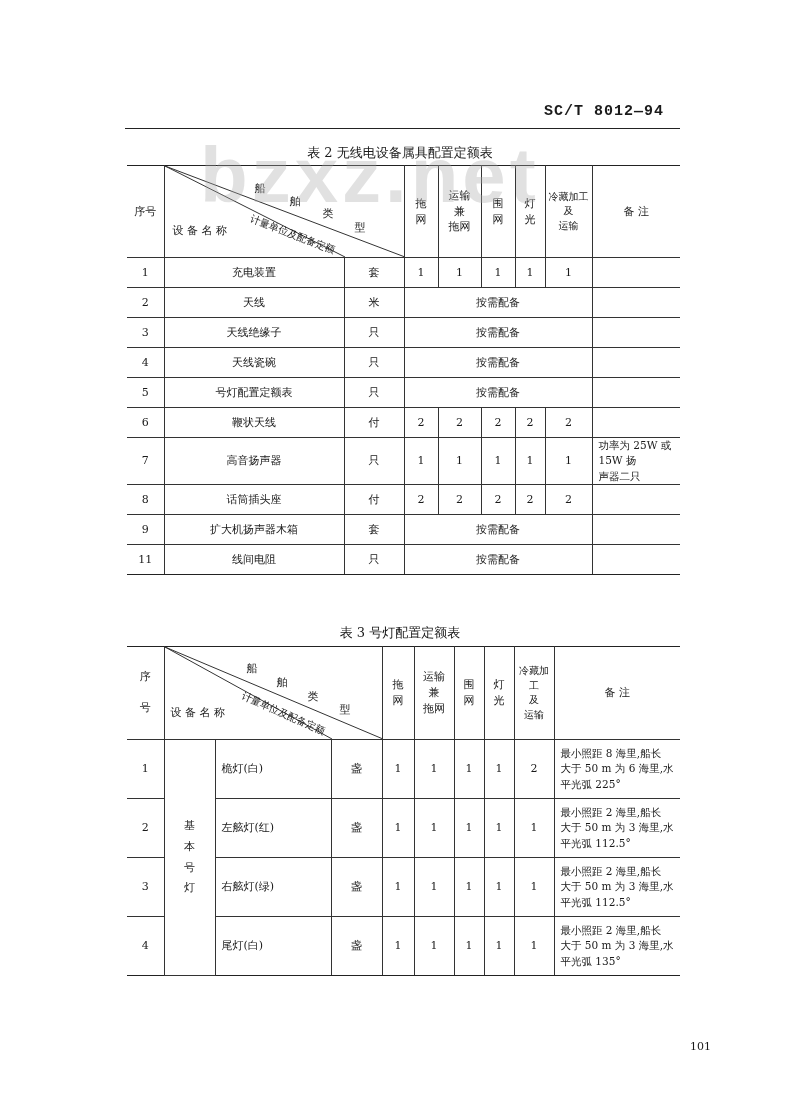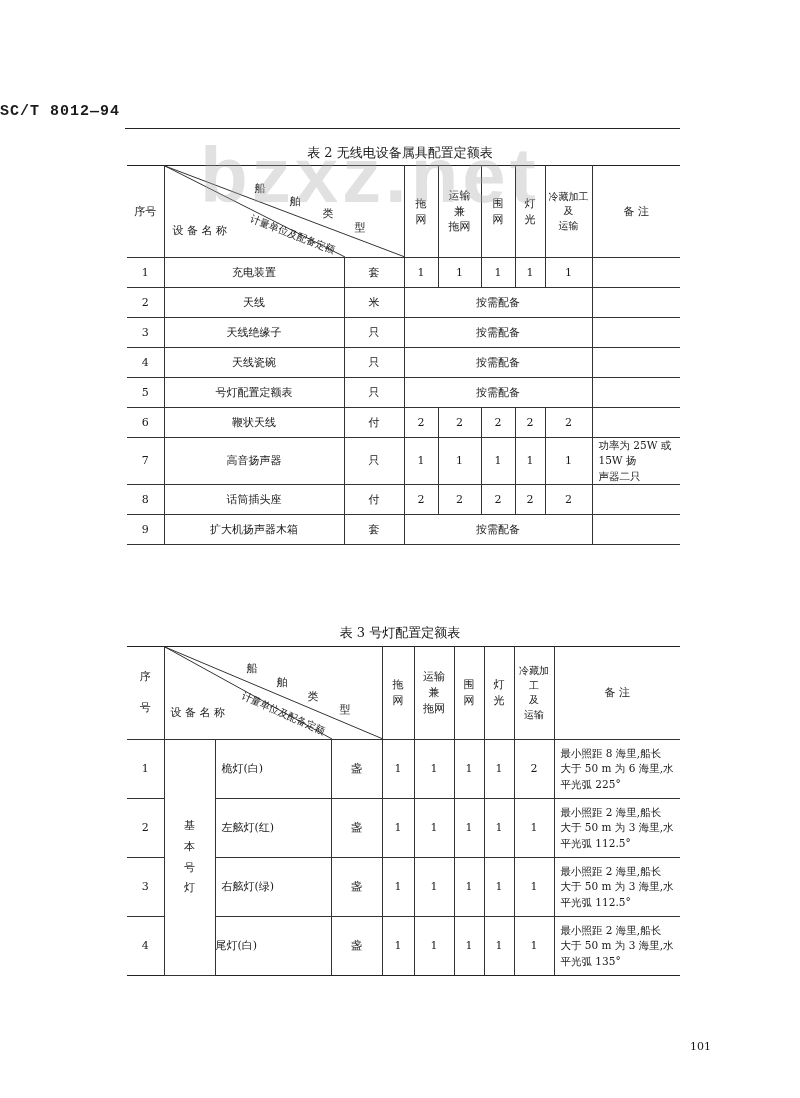--- a/index.html
+++ b/index.html
@@ -1,18 +1,18 @@
 <!DOCTYPE html>
 <html><head>
 <meta charset="utf-8">
 <style>
   html, body { margin: 0; padding: 0; background: #ffffff; }
   body { width: 800px; height: 1098px; position: relative; overflow: hidden;
          font-family: "DejaVu Serif", "Liberation Serif", serif; color: #1a1a1a; }
-  .std-code { position: absolute; top: 103px; left: 0; width: 664px; text-align: left;
+  .std-code { position: absolute; top: 103px; left: 0; width: 664px; text-align: right;
               font-size: 15px; font-weight: bold; letter-spacing: 1px; font-family: "Liberation Mono", "DejaVu Sans Mono", monospace; }
   .rule-top { position: absolute; top: 128px; left: 125px; width: 555px; height: 0; border-top: 1.6px solid #222; }
   .watermark { position: absolute; top: 130px; left: 200px; font-family: Liberation Sans, sans-serif;
                font-size: 78px; font-weight: bold; color: rgba(170,170,170,0.35); letter-spacing: 4px; pointer-events:none; z-index: 5; }
   .caption { position: absolute; left: 0; width: 800px; text-align: center; font-size: 13px; }
   table.t { position: absolute; border-collapse: collapse; font-size: 11px; table-layout: fixed; }
   table.t td { border: 1px solid #333; text-align: center; vertical-align: middle; padding: 0; line-height: 1.45; }
   table.t tr.toprule td { border-top: 1.6px solid #222; }
   table.t tr.botrule td { border-bottom: 1.6px solid #222; }
   table.t td.noleft { border-left: none; }
@@ -138,20 +138,27 @@
     <td>2</td>
     <td>2</td>
     <td>2</td>
     <td>2</td>
     <td class="noright"></td>
   </tr>
   <tr style="height:30px;">
     <td class="noleft">9</td>
     <td>扩大机扬声器木箱</td>
     <td>套</td>
+    <td colspan="5">按需配备</td>
+    <td class="noright"></td>
+  </tr>
+  <tr class="botrule" style="height:30px;">
+    <td class="noleft">11</td>
+    <td>线间电阻</td>
+    <td>只</td>
     <td colspan="5">按需配备</td>
     <td class="noright"></td>
   </tr>
 </tbody>
   </table>
 
 <div class="caption" style="top:624px;">表 3   号灯配置定额表</div>
 <table class="t" style="top:646px;left:127px;width:553px;">
   <colgroup>
     <col style="width:37px">
@@ -218,21 +225,21 @@
     <td>盏</td>
     <td>1</td>
     <td>1</td>
     <td>1</td>
     <td>1</td>
     <td>1</td>
     <td class="noright remark"><span>最小照距 2 海里,船长</span><br><span>大于 50 m 为 3 海里,水</span><br><span>平光弧 112.5°</span></td>
   </tr>
   <tr class="botrule" style="height:59px;">
     <td class="noleft">4</td>
-    <td style="text-align:left;">尾灯(白)</td>
+    <td style="text-align:left;padding-left:6px;">尾灯(白)</td>
     <td>盏</td>
     <td>1</td>
     <td>1</td>
     <td>1</td>
     <td>1</td>
     <td>1</td>
     <td class="noright remark"><span>最小照距 2 海里,船长</span><br><span>大于 50 m 为 3 海里,水</span><br><span>平光弧 135°</span></td>
   </tr>
 </tbody>
   </table>

